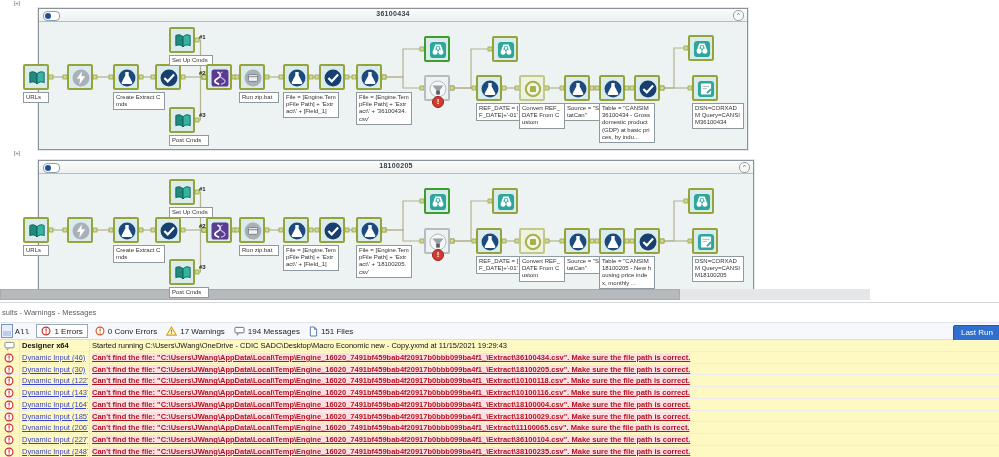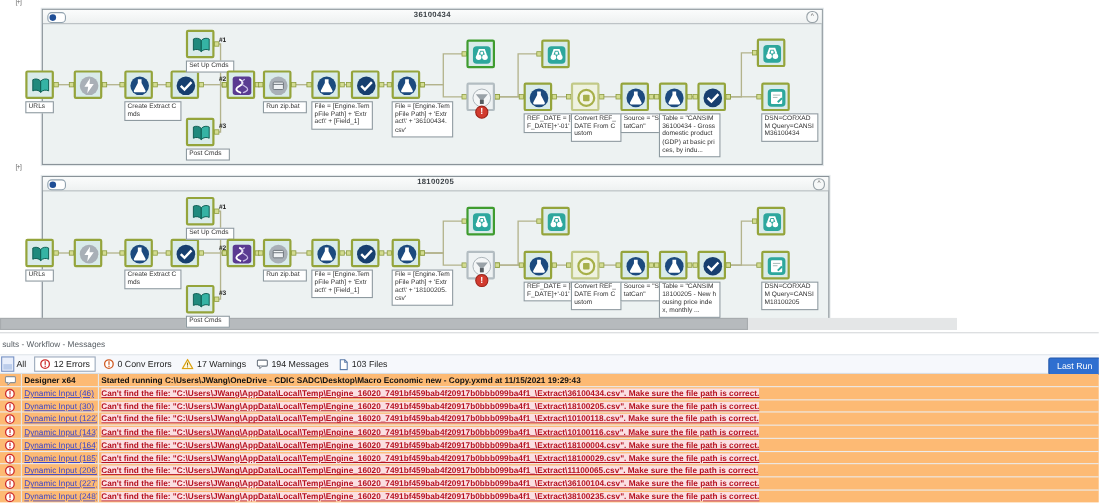--- a/index.html
+++ b/index.html
@@ -29,34 +29,34 @@
   
   #hscroll{position:absolute;left:0;top:289px;width:870px;height:11px;background:#e4e6e7;}
   #hthumb{position:absolute;left:0;top:0;width:680px;height:11px;background:#b6babd;border:1px solid #a7abae;box-sizing:border-box;}
   
   #results{position:absolute;left:0;top:302px;right:0;bottom:0;background:#fff;border-top:1px solid #d5d8da;}
   #results-title{position:absolute;left:2px;top:5px;font-size:7.5px;color:#5a6066;}
   #results-toolbar{position:absolute;left:0;top:19px;right:0;height:18px;background:#f6f8fc;border-top:1px solid #e2e6ea;
                    border-bottom:1px solid #d9dde1;display:flex;align-items:center;padding-left:15px;box-sizing:border-box;}
   #dock-icon{position:absolute;left:1px;top:1px;width:10px;height:12px;border:1px solid #7a93c4;background:#e8eefb;}
   #dock-icon::after{content:"";position:absolute;left:1px;top:6px;right:1px;bottom:1px;background:#bccdeb;}
-  .tb-all{font-size:8px;color:#222;margin-right:7px;}
+  .tb-all{font-size:8px;color:#222;margin-right:7px;font-family:Liberation Mono, monospace;}
   .filter{display:inline-flex;align-items:center;gap:3px;font-size:8px;color:#222;margin-right:9px;white-space:nowrap;}
   .filter.sel{border:1px solid #9aa8bb;background:#fff;padding:1px 4px;margin-right:7px;}
   #last-run{position:absolute;right:-2px;top:2px;background:#2f6fd0;color:#fff;border:1px solid #2558aa;
             font-size:8px;font-family:inherit;padding:2px 7px 3px 7px;border-radius:2px;}
-  #grid{position:absolute;left:0;top:37px;right:0;bottom:0;background:#fdba74;overflow:hidden;}
+  #grid{position:absolute;left:0;top:37px;right:0;bottom:0;background:#fef9c3;overflow:hidden;}
   .vline{position:absolute;top:0;bottom:0;width:1px;background:#e6e6e6;z-index:1;}
   .row{position:relative;height:11.75px;border-bottom:1px solid #ececec;box-sizing:border-box;}
   .cell-icon{position:absolute;left:4px;top:1px;}
   .cell-source{position:absolute;left:22px;top:1px;width:66px;font-size:7.5px;white-space:nowrap;overflow:hidden;}
   .cell-msg{position:absolute;left:92px;top:1px;right:2px;font-size:7.5px;white-space:nowrap;overflow:hidden;}
   .src-info{font-weight:bold;color:#111;}
   .src-link{color:#3c45c8;text-decoration:underline;}
-  .msg-info{font-weight:bold;color:#111;}
+  .msg-info{font-weight:normal;color:#111;}
   .msg-err{font-weight:bold;color:#b51220;background:#fbdfe2;text-decoration:underline;}
 </style>
 </head>
 <body>
 
 <div id="screen">
 
   <div id="canvas">
     <svg id="wires">
         <polyline points="51,77 65,77" fill="none" stroke="#b3b38c" stroke-width="1.2"></polyline>
@@ -512,33 +512,33 @@
         <div class="wire-label" style="left: 199px; top: 223px;">#2</div>
         <div class="wire-label" style="left: 199px; top: 264px;">#3</div>
       </div>
   </div>
 
   <div id="hscroll">
     <div id="hthumb"></div>
   </div>
 
   <div id="results">
-    <div id="results-title">sults - Workflow - Messages</div>
+    <div id="results-title">sults - Warnings - Messages</div>
 
     <div id="results-toolbar">
       <span id="dock-icon"></span>
       <span class="tb-all">All</span>
 
       <span class="filter sel">
         <svg width="10" height="10" viewBox="0 0 11 11">
             <circle cx="5.5" cy="5.5" r="4.3" fill="#fff" stroke="#cc2b2b" stroke-width="1.3"></circle>
             <rect x="5" y="2.6" width="1.2" height="3.6" fill="#cc2b2b"></rect>
             <rect x="5" y="7.1" width="1.2" height="1.3" fill="#cc2b2b"></rect>
           </svg>
-        <span>12 Errors</span>
+        <span>1 Errors</span>
       </span>
 
       <span class="filter">
         <svg width="10" height="10" viewBox="0 0 11 11">
             <circle cx="5.5" cy="5.5" r="4.3" fill="#fff" stroke="#cf5a22" stroke-width="1.3"></circle>
             <rect x="5" y="2.6" width="1.2" height="3.6" fill="#cf5a22"></rect>
             <rect x="5" y="7.1" width="1.2" height="1.3" fill="#cf5a22"></rect>
           </svg>
         <span>0 Conv Errors</span>
       </span>
@@ -558,21 +558,21 @@
             <path d="M3.5 7.5 L3.5 10 L6 7.5" fill="#fff" stroke="#6b7480" stroke-width="1"></path>
           </svg>
         <span>194 Messages</span>
       </span>
 
       <span class="filter">
         <svg width="9" height="11" viewBox="0 0 10 12">
             <path d="M1.5 1 h4.5 l2.5 2.5 V11 H1.5 Z" fill="#fff" stroke="#5b7ba8" stroke-width="1.1"></path>
             <path d="M6 1 v2.5 h2.5" fill="none" stroke="#5b7ba8" stroke-width="1.1"></path>
           </svg>
-        <span>103 Files</span>
+        <span>151 Files</span>
       </span>
 
       <button id="last-run">Last Run</button>
     </div>
 
     <div id="grid">
       <div class="vline" style="left:19px"></div>
       <div class="vline" style="left:89px"></div>
     <div class="row">
           <svg class="cell-icon" width="11" height="10" viewBox="0 0 12 11">

